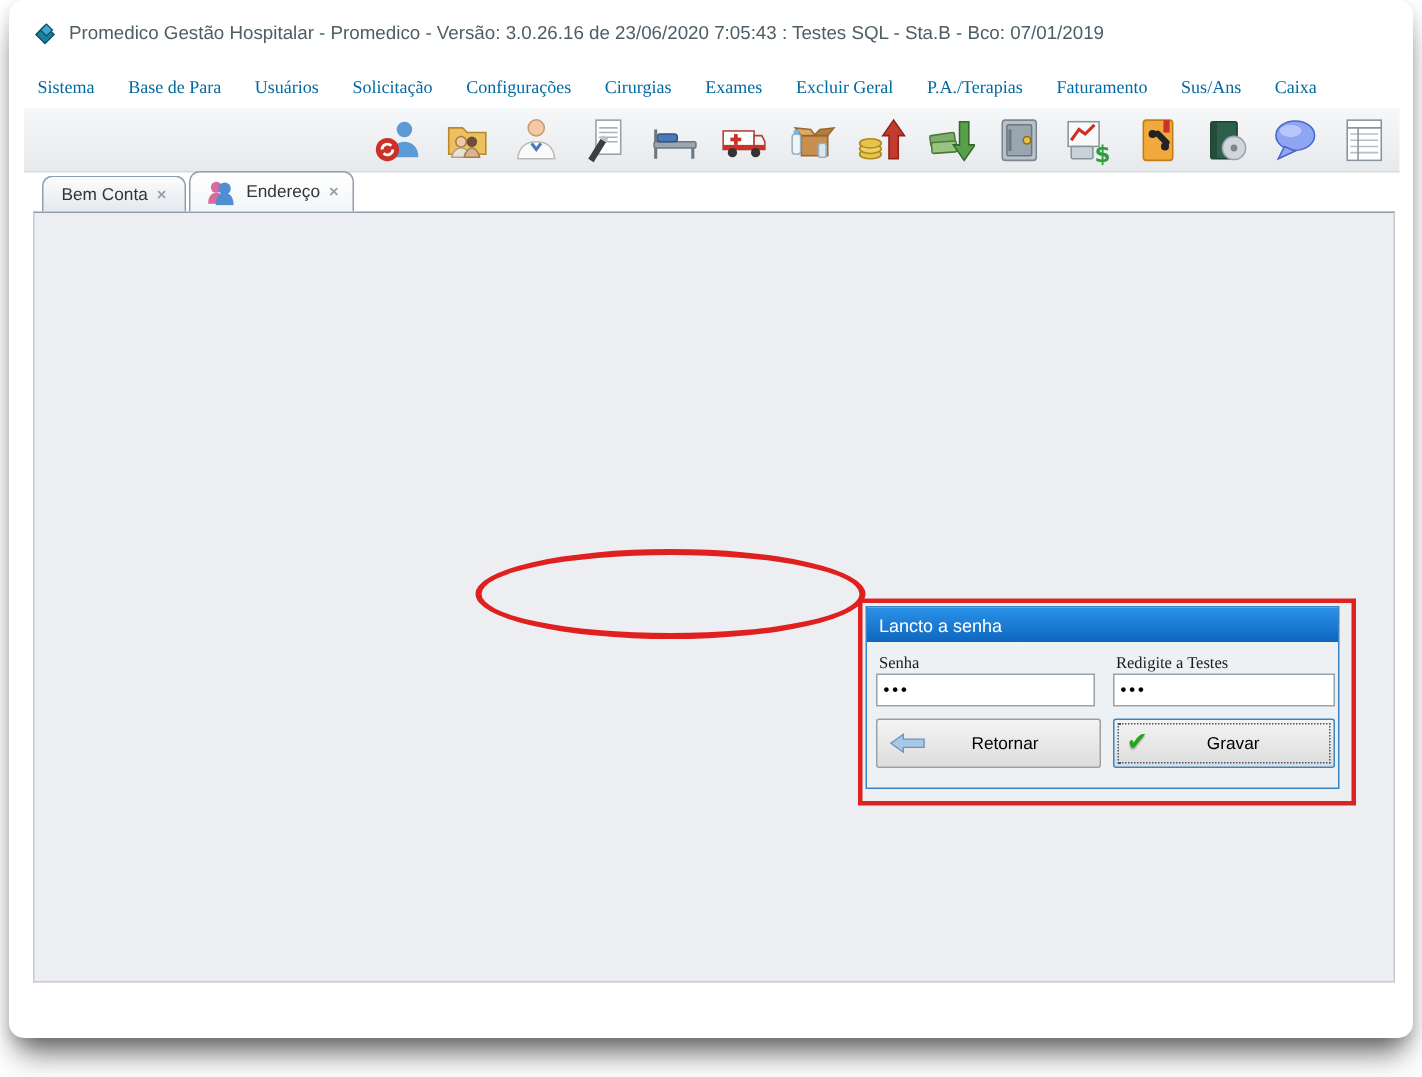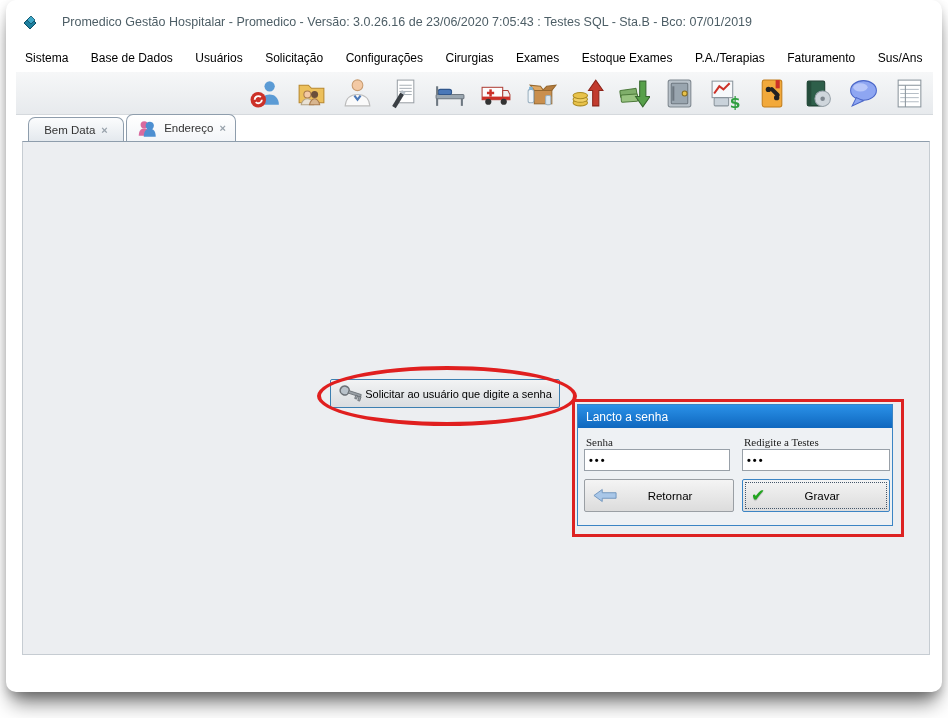--- a/index.html
+++ b/index.html
@@ -2,24 +2,24 @@
 <html><head>
 <meta charset="utf-8">
 <style>
   html,body{margin:0;padding:0;width:948px;height:718px;overflow:hidden;
     font-family:"Liberation Sans","DejaVu Sans",sans-serif;background:#fff;}
   .stage{position:relative;width:948px;height:718px;background:#fff;}
   .card{position:absolute;left:6px;top:0;width:936px;height:692px;background:#fff;
     border-radius:10px;box-shadow:0 16px 20px -6px rgba(0,0,0,.55),0 4px 10px rgba(0,0,0,.18);}
   
   .titlebar{position:absolute;left:22px;top:10px;width:905px;height:24px;display:flex;align-items:center;}
-  .titlebar .txt{font-size:12.5px;color:#4d5e66;margin-left:24px;white-space:nowrap;}
+  .titlebar .txt{font-size:12.5px;color:#4d5e66;margin-left:8px;white-space:nowrap;}
   
   .menubar{position:absolute;left:16px;top:48px;width:916px;height:22px;overflow:hidden;white-space:nowrap;}
-  .menubar span{display:inline-block;padding:3px 9px;font-size:12px;color:#000000;cursor:default;}
+  .menubar span{display:inline-block;padding:3px 9px;font-size:12px;color:#0369a1;cursor:default;font-family:Liberation Serif, serif;}
   
   .toolbar{position:absolute;left:16px;top:72px;width:917px;height:43px;
     background:linear-gradient(#f6f7f8,#e7eaed);border-bottom:1px solid #d5d9dd;
     display:flex;align-items:center;padding-left:232px;box-sizing:border-box;gap:11px;}
   .tbtn{width:35px;height:35px;display:flex;align-items:center;justify-content:center;flex:0 0 auto;}
   
   .tabbar{position:absolute;left:22px;top:113px;width:908px;height:28px;}
   .tab{position:absolute;box-sizing:border-box;border:1px solid #8e9dac;border-bottom:none;
     border-radius:7px 7px 0 0;display:flex;align-items:center;justify-content:center;gap:6px;
     font-size:11.5px;color:#333;}
@@ -96,27 +96,27 @@
   <div class="titlebar">
     <svg width="16" height="16" viewBox="0 0 16 16">
       <polygon points="2,9 8,3 14,9 8,15" fill="#1d7f9e" stroke="#0d4f66" stroke-width="1"></polygon>
       <polygon points="5,6 9,2 13,6 9,10" fill="#3fa8c8" stroke="#0d4f66" stroke-width="0.8"></polygon>
     </svg>
     <span class="txt">Promedico Gestão Hospitalar - Promedico - Versão: 3.0.26.16 de 23/06/2020  7:05:43 : Testes SQL - Sta.B - Bco: 07/01/2019</span>
   </div>
 
   <div class="menubar">
     <span>Sistema</span>
-    <span>Base de Dados</span>
+    <span>Base de Para</span>
     <span>Usuários</span>
     <span>Solicitação</span>
     <span>Configurações</span>
     <span>Cirurgias</span>
     <span>Exames</span>
-    <span>Estoque Exames</span>
+    <span>Excluir Geral</span>
     <span>P.A./Terapias</span>
     <span>Faturamento</span>
     <span>Sus/Ans</span>
     <span>Caixa</span>
     
   </div>
 
   <div class="toolbar">
     <span class="tbtn">
       <svg width="33" height="33" viewBox="0 0 32 32">
@@ -250,21 +250,21 @@
             <line x1="7" y1="20" x2="25" y2="20"></line>
             <line x1="7" y1="24" x2="25" y2="24"></line>
           </g>
           <line x1="12" y1="8" x2="12" y2="29" stroke="#8a949c"></line>
         </svg>
     </span>
   </div>
 
   <div class="tabbar">
     <div class="tab inactive">
-      <span>Bem Data</span>
+      <span>Bem Conta</span>
       <span class="closex">×</span>
     </div>
     <div class="tab active">
       <svg width="22" height="17" viewBox="0 0 24 18">
         <circle cx="9" cy="5" r="4" fill="#d96a9e"></circle>
           <path d="M3 17c0-6 3-8 6-8s6 2 6 8z" fill="#d96a9e"></path>
         <circle cx="15" cy="6" r="4.5" fill="#4d8fd1"></circle>
           <path d="M8.5 18c0-7 3.5-9 6.5-9s6.5 2 6.5 9z" fill="#4d8fd1"></path>
       </svg>
       <span>Endereço</span>
@@ -362,31 +362,20 @@
       <span class="tri-up"></span>
     </div>
     <div class="lrow">
       <span>USUÁRIO DO SISTEMA</span>
     </div>
   </div>
 
   <span class="lbl" style="left:165px;top:371px;">Iniciais</span>
   <input class="inp" style="left: 165px; top: 384px; width: 75px; height: 19px;" value="TNU">
 
-  <div class="keybtn">
-    <svg width="26" height="17" viewBox="0 0 26 17" style="margin-left:7px;">
-      <g transform="rotate(18 8 8)">
-          <circle cx="6" cy="6" r="4.5" fill="#b9c2ca" stroke="#6b7076" stroke-width="1.5"></circle>
-          <rect x="10" y="4.8" width="13" height="2.6" fill="#9aa0a6" stroke="#6b7076" stroke-width="0.8"></rect>
-          <rect x="18" y="7" width="2" height="3.5" fill="#9aa0a6" stroke="#6b7076" stroke-width="0.8"></rect>
-          <rect x="21.5" y="7" width="2" height="4.5" fill="#9aa0a6" stroke="#6b7076" stroke-width="0.8"></rect>
-        </g>
-    </svg>
-    <span class="t">Solicitar ao usuário que digite a senha</span>
-  </div>
   <div class="ellipse"></div>
 
   <span class="lbl" style="left:165px;top:424px;">Pode dar Até:</span>
   <input class="inp" style="left: 253px; top: 419px; width: 46px; height: 20px;" value="">
   <span class="lbl" style="left:304px;top:424px;">% de Desconto no Fechamento de Uma Conta Corrente</span>
 
   <span class="cb" style="left:163px;top:447px;"></span>
   <span class="lbl" style="left:181px;top:447px;">Incluir na Lista Para Solicitação de Entrada de Pacientes</span>
   <span class="cb" style="left:163px;top:469px;"></span>
   <span class="lbl" style="left:181px;top:469px;">Fechar Sistema Quando Inativo</span>

